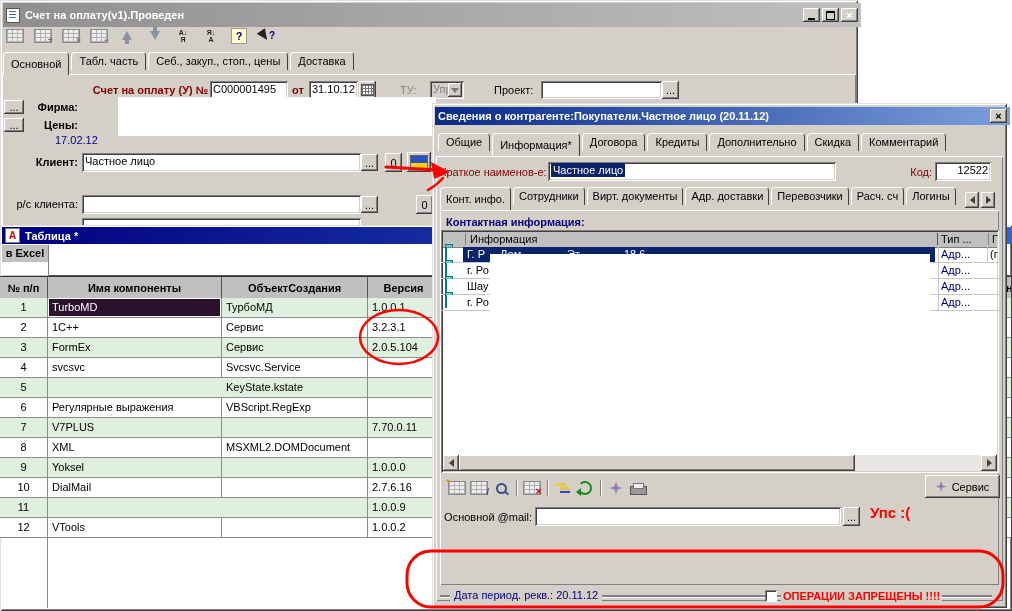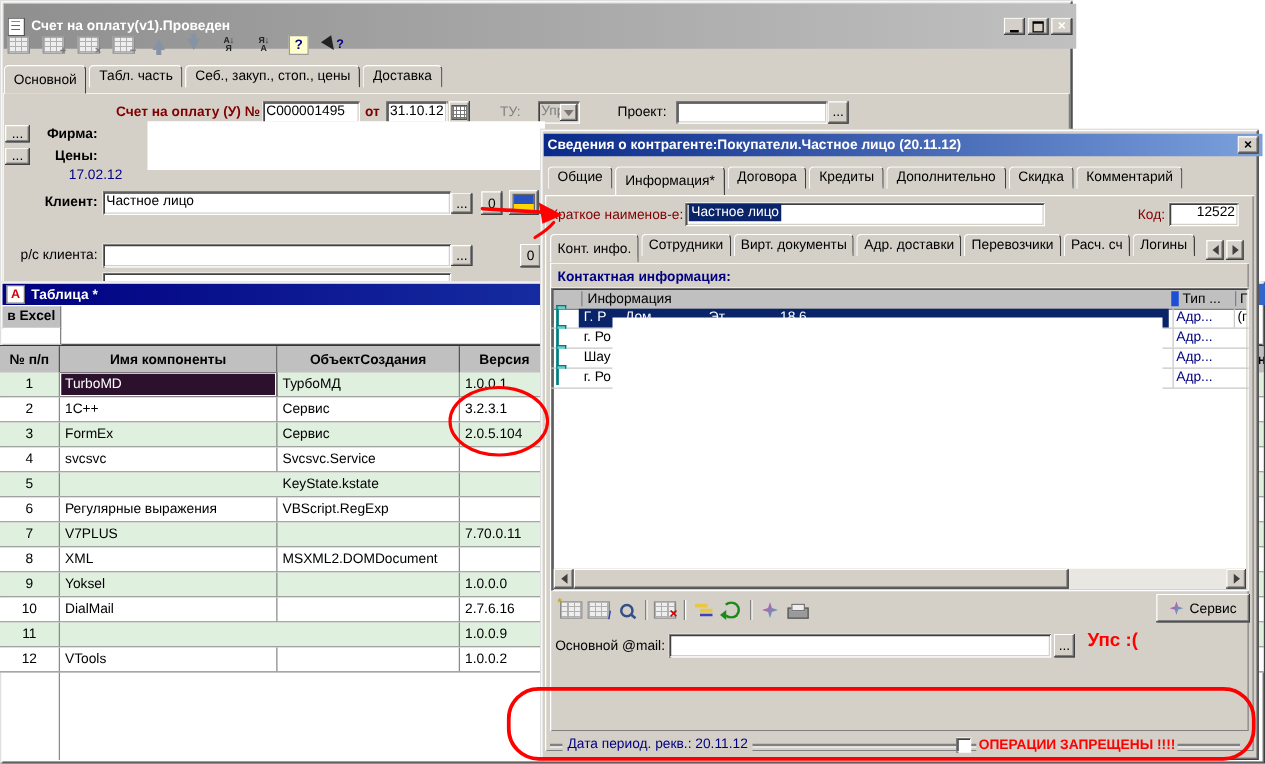--- a/index.html
+++ b/index.html
@@ -94,21 +94,21 @@
   
   .lrow{position:absolute;left:0;width:558px;height:16px;box-sizing:border-box;border-bottom:1px solid #c8c8c8;}
   .sep{width:1px;height:16px;background:#808080;box-shadow:1px 0 0 #fff;margin:2px 4px;}
 </style>
 </head>
 <body>
 
 <div id="screen">
 
   <div class="abs winframe" style="left:0;top:0;width:858px;height:230px;z-index:10;">
-    <div class="abs titlebar tb-gray" style="left:3px;top:3px;width:852px;height:36px;">
+    <div class="abs titlebar tb-gray" style="left:3px;top:3px;width:852px;height:24px;">
       <span class="doc-ico"></span>
       <span class="nw" style="margin-left:5px;">Счет на оплату(v1).Проведен</span>
       <span style="flex:1"></span>
       <span class="b3 btn" style="width:17px;height:14px;">
           <span style="width:7px;height:2px;background:#000;margin-top:7px;"></span>
         </span>
       <span class="b3 btn" style="width:17px;height:14px;margin-left:2px;">
           <span style="width:7px;height:6px;border:1px solid #000;border-top-width:2px;"></span>
         </span>
       <span class="b3 btn" style="width:17px;height:14px;margin-left:2px;font-weight:bold;">
@@ -344,21 +344,21 @@
         <span class="tseln right"></span>
       </div>
     <div class="abs raised-frame" style="left:8px;top:107px;width:559px;height:375px;"></div>
 
     <div class="abs navy b nw" style="left:14px;top:113px;">Контактная информация:</div>
 
     <div class="abs sunkbox" style="left:9px;top:127px;width:558px;height:243px;">
 
       <div class="abs" style="left:2px;top:2px;width:554px;height:15px;background:#c0c0c0;border-bottom:1px solid #808080;">
         <span class="abs" style="left:22px;top:1px;width:470px;border-left:1px solid #808080;padding-left:4px;box-sizing:border-box;">Информация</span>
-        <span class="abs" style="left:494px;top:1px;width:68px;border-left:6px solid #1d4ed8;padding-left:3px;box-sizing:border-box;">Тип ...</span>
+        <span class="abs" style="left:494px;top:1px;width:68px;border-left:1px solid #1d4ed8;padding-left:3px;box-sizing:border-box;">Тип ...</span>
         <span class="abs" style="left:545px;top:1px;width:12px;border-left:1px solid #808080;padding-left:3px;box-sizing:border-box;">Г</span>
       </div>
 
       <div class="lrow" style="top:17px;">
         <span class="abs" style="left:4px;"><span class="folder-ico"></span></span>
         <span class="abs" style="left:22px;top:0;width:472px;height:15px;background:#0a246a;color:#fff;padding:1px 0 0 4px;box-sizing:border-box;overflow:hidden;">
           <span>Г. Р</span>
           <span class="abs" style="left:37px;">Дом</span>
           <span class="abs" style="left:104px;">Эт</span>
           <span class="abs" style="left:161px;">18 6</span>

